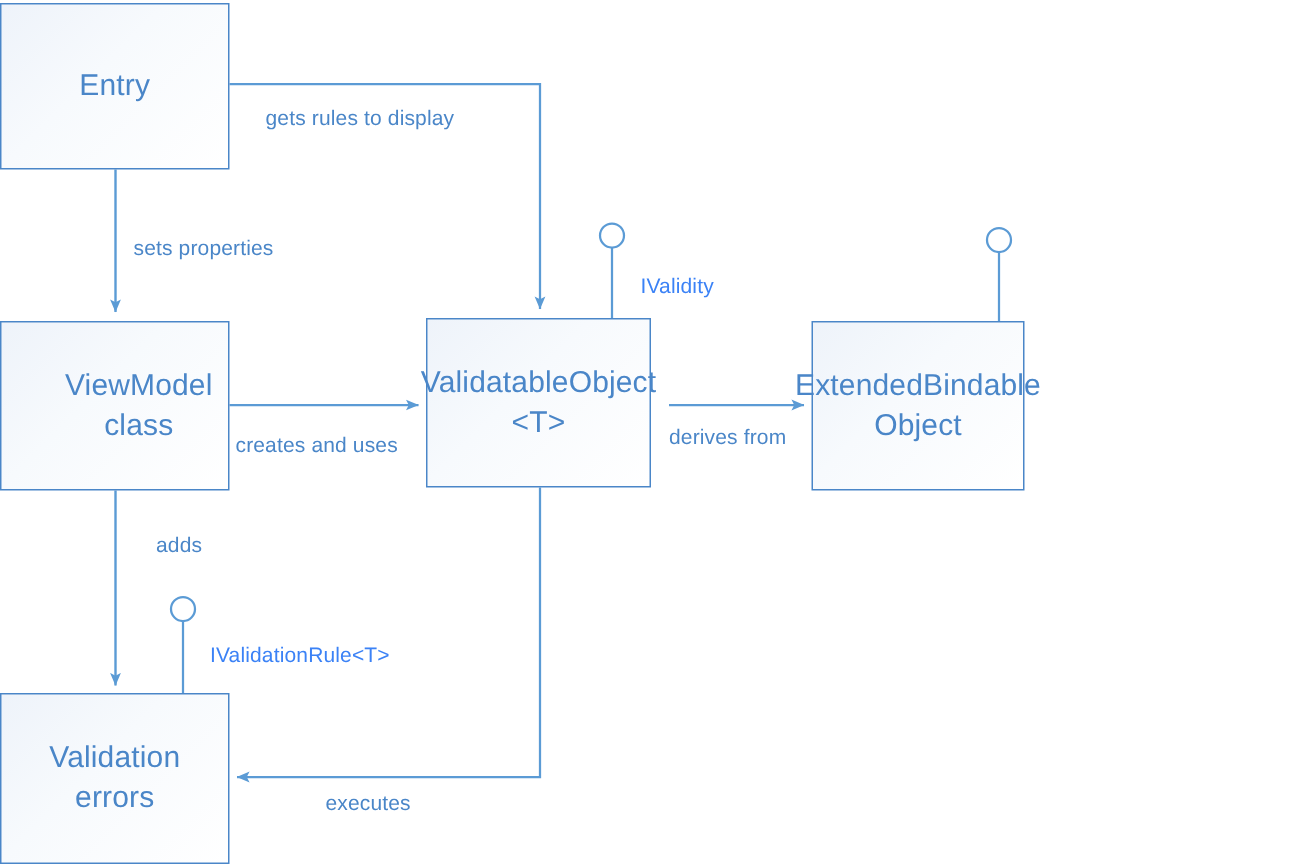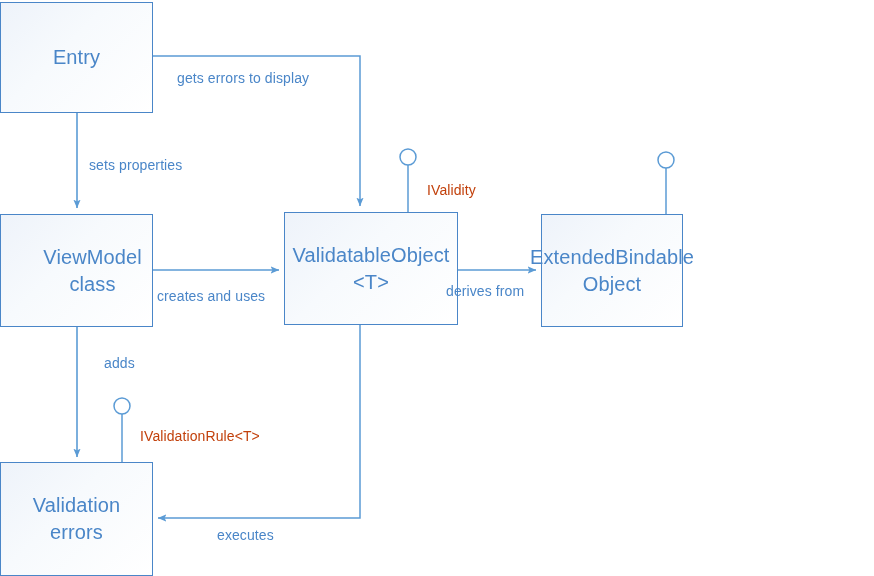--- a/index.html
+++ b/index.html
@@ -49,21 +49,21 @@
   .edge-label {
     position: absolute;
     color: #4a86c8;
     font-size: 14px;
     line-height: 1.2;
     white-space: nowrap;
     letter-spacing: 0.1px;
   }
   .iface-label {
     position: absolute;
-    color: #c2410c;
+    color: #3b82f6;
     font-size: 14px;
     line-height: 1.2;
     white-space: nowrap;
     letter-spacing: 0.1px;
   }
 </style>
 </head>
 <body>
 
 <div id="diagram-canvas">
@@ -107,33 +107,33 @@
   </div>
 
   <div class="node" id="node-viewmodel" style="left:0px; top:214px; width:153px; height:113px;padding-left:32px;">
     <span class="node-label">ViewModel class</span>
   </div>
 
   <div class="node" id="node-validation-rules" style="left:0px; top:462px; width:153px; height:114px;">
     <span class="node-label">Validation errors</span>
   </div>
 
-  <div class="node" id="node-validatable-object" style="left:284px; top:212px; width:174px; height:113px;">
+  <div class="node" id="node-validatable-object" style="left:284px; top:212px; width:150px; height:113px;">
     <span class="node-label">ValidatableObject
 &lt;T&gt;</span>
   </div>
 
   <div class="node" id="node-extended-bindable-object" style="left:541px; top:214px; width:142px; height:113px;">
     <span class="node-label">ExtendedBindable
 Object</span>
   </div>
 
   <div class="edge-label" style="left:89px; top:157px;">sets properties</div>
 
-  <div class="edge-label" style="left:177px; top:70px;">gets errors to display</div>
+  <div class="edge-label" style="left:177px; top:70px;">gets rules to display</div>
 
   <div class="edge-label" style="left:157px; top:288px;">creates and uses</div>
 
   <div class="edge-label" style="left:104px; top:355px;">adds</div>
 
   <div class="edge-label" style="left:446px; top:283px;">derives from</div>
 
   <div class="edge-label" style="left:217px; top:527px;">executes</div>
 
   <div class="iface-label" style="left:427px; top:182px;">IValidity</div>

